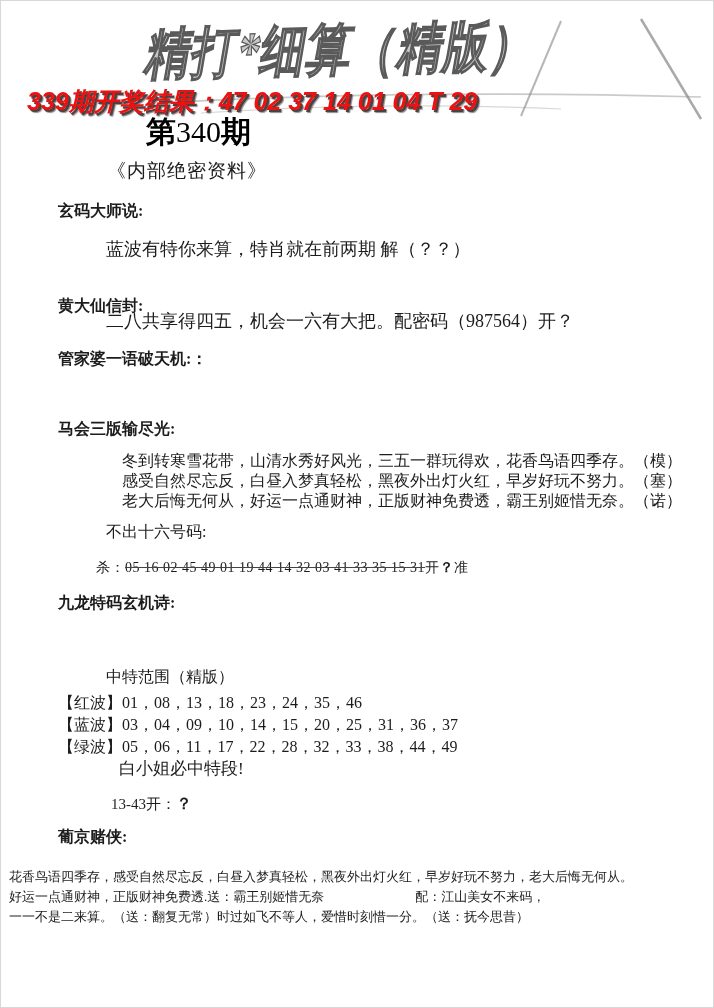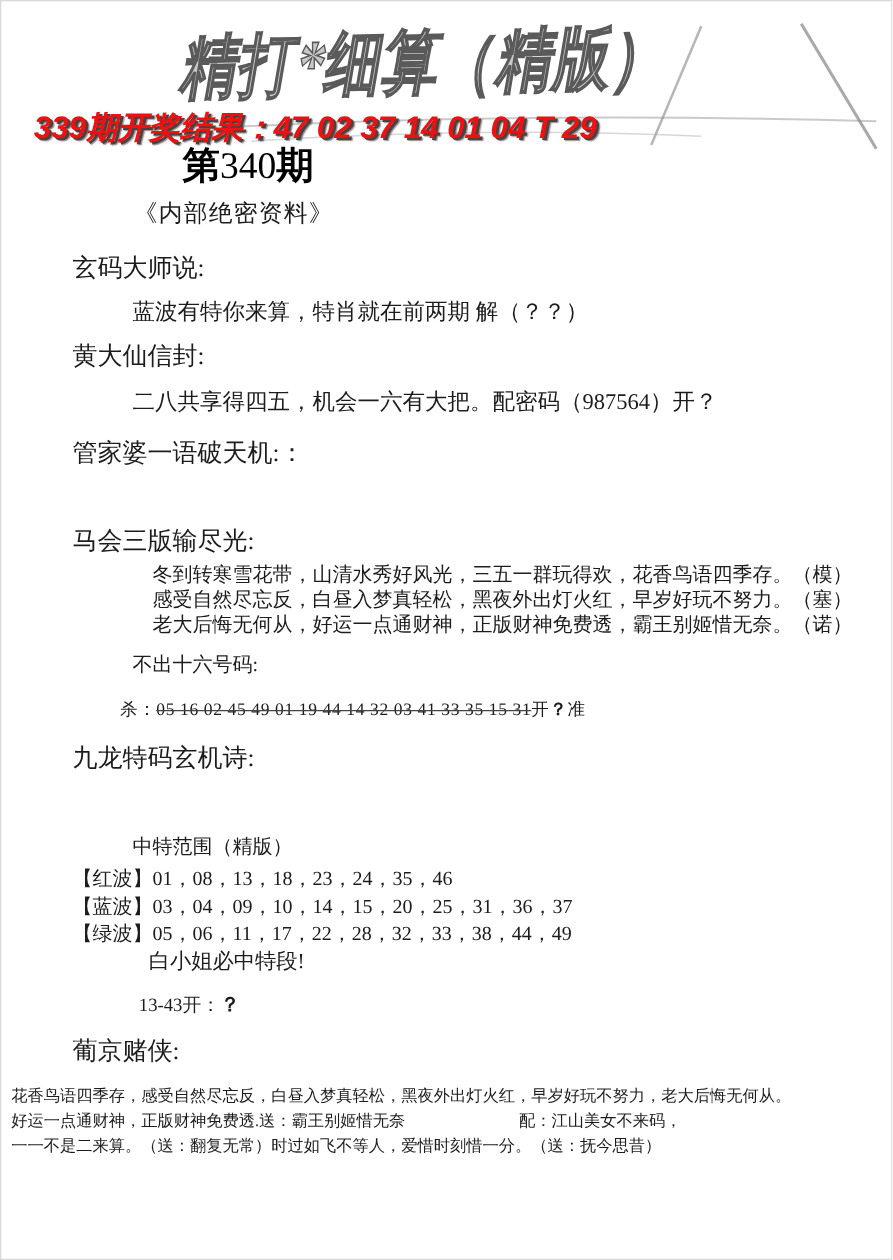--- a/index.html
+++ b/index.html
@@ -35,21 +35,21 @@
     font-size:25px;font-weight:bold;font-style:italic;
     color:#ee1111;
     text-shadow:2px 2px 0 #4a4242,3px 3px 1px rgba(60,40,40,0.55);
     letter-spacing:0px;
     margin-left:24px;
   }
   .issue-line{left:145px;top:111px;font-size:30px;color:#000;}
   .issue-line .bold{font-weight:bold;}
 
   .secret-title{left:106px;top:157px;font-size:19px;font-weight:500;letter-spacing:1px;}
-  .heading{left:57px;font-size:20px;}
+  .heading{left:57px;font-size:16px;font-weight:bold;}
   .tip{left:105px;font-size:18px;}
   .poem{left:105px;font-size:16px;line-height:20px;margin-left:16px;}
   .small-heading{left:105px;font-size:16px;}
   .kill-line{left:95px;top:558px;font-size:14px;letter-spacing:0.5px;}
   .kill-line .struck{text-decoration:line-through;text-decoration-color:#444;}
   .kill-line .q{font-weight:bold;}
   .wave-row{left:57px;font-size:16px;}
   .bai-line{left:118px;top:756px;font-size:17px;text-align:center;}
   .open-line{left:110px;top:793px;font-size:15px;}
   .open-line .q{font-weight:bold;font-size:16px;}
@@ -72,21 +72,21 @@
 
   <div class="abs result-line">339期开奖结果：47 02 37 14 01 04 T 29</div>
 
   <div class="abs issue-line"><span class="bold">第</span><span>340</span><span class="bold">期</span></div>
 
   <div class="abs secret-title">《内部绝密资料》</div>
 
   <div class="abs heading" style="top:200px">玄码大师说:</div>
   <div class="abs tip" style="top:236px">蓝波有特你来算，特肖就在前两期 解（？？）</div>
 
-  <div class="abs heading" style="top:270px">黄大仙信封:</div>
+  <div class="abs heading" style="top:295px">黄大仙信封:</div>
   <div class="abs tip" style="top:308px">二八共享得四五，机会一六有大把。配密码（987564）开？</div>
 
   <div class="abs heading" style="top:348px">管家婆一语破天机:：</div>
 
   <div class="abs heading" style="top:418px">马会三版输尽光:</div>
 
   <div class="abs poem" style="top:450px">冬到转寒雪花带，山清水秀好风光，三五一群玩得欢，花香鸟语四季存。（模）</div>
   <div class="abs poem" style="top:470px">感受自然尽忘反，白昼入梦真轻松，黑夜外出灯火红，早岁好玩不努力。（塞）</div>
   <div class="abs poem" style="top:490px">老大后悔无何从，好运一点通财神，正版财神免费透，霸王别姬惜无奈。（诺）</div>
 

